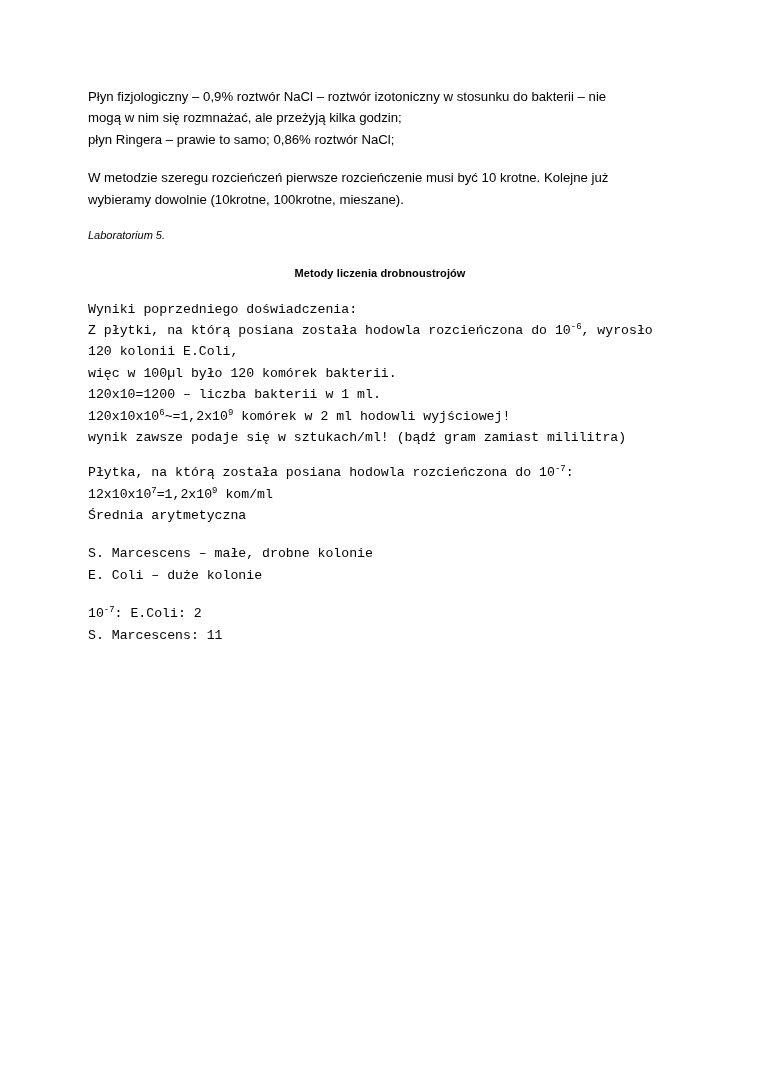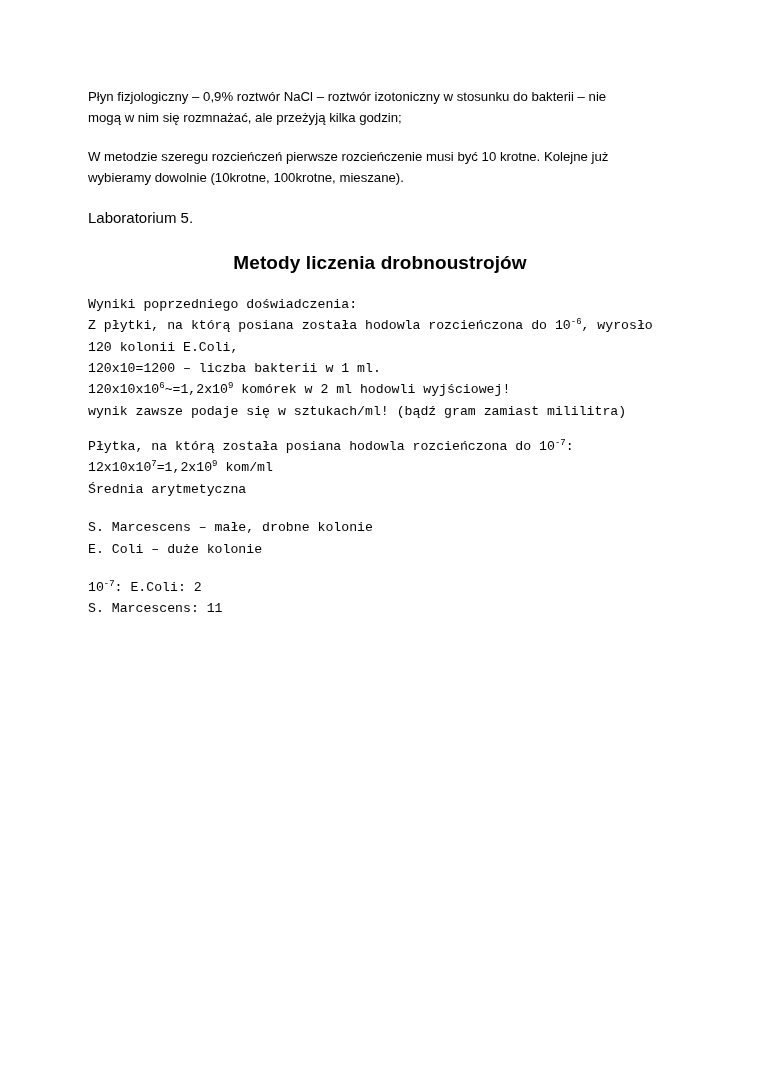--- a/index.html
+++ b/index.html
@@ -28,26 +28,27 @@
     text-align: left;
   }
   .block {
     margin-bottom: 17px;
   }
   .block-tight {
     margin-bottom: 0;
     font-family: Liberation Mono, monospace;
   }
   .italic {
-    font-size: 15px;
+    font-style: italic;
+    font-size: 11px;
   }
   .doc-title {
     text-align: center;
     font-weight: bold;
-    font-size: 19px;
+    font-size: 11px;
     margin: 22px 0 20px 0;
     letter-spacing: 0.1px;
   }
   sup {
     font-size: 0.68em;
     vertical-align: super;
     line-height: 0;
   }
   .spacer-sm {
     height: 14px;
@@ -60,34 +61,36 @@
   }
 </style>
 </head>
 <body>
 
 <div class="page">
 
   <div class="para block">
     <span class="line">Płyn fizjologiczny – 0,9% roztwór NaCl – roztwór izotoniczny w stosunku do bakterii – nie</span>
     <span class="line">mogą w nim się rozmnażać, ale przeżyją kilka godzin;</span>
+    <span class="line">płyn Ringera – prawie to samo; 0,86% roztwór NaCl;</span>
   </div>
 
   <div class="para block">
     <span class="line">W metodzie szeregu rozcieńczeń pierwsze rozcieńczenie musi być 10 krotne. Kolejne już</span>
     <span class="line">wybieramy dowolnie (10krotne, 100krotne, mieszane).</span>
   </div>
 
   <div class="para italic">Laboratorium 5.</div>
 
   <div class="doc-title">Metody liczenia drobnoustrojów</div>
 
   <div class="para block-tight">
     <span class="line">Wyniki poprzedniego doświadczenia:</span>
     <span class="line"><span>Z płytki, na którą posiana została hodowla rozcieńczona do 10</span><sup>-6</sup><span>, wyrosło 120 kolonii E.Coli,</span></span>
+    <span class="line">więc w 100µl było 120 komórek bakterii.</span>
     <span class="line">120x10=1200 – liczba bakterii w 1 ml.</span>
     <span class="line"><span>120x10x10</span><sup>6</sup><span>~=1,2x10</span><sup>9</sup><span> komórek w 2 ml hodowli wyjściowej!</span></span>
     <span class="line">wynik zawsze podaje się w sztukach/ml! (bądź gram zamiast mililitra)</span>
   </div>
 
   <div class="spacer-sm"></div>
 
   <div class="para block-tight">
     <span class="line"><span>Płytka, na którą została posiana hodowla rozcieńczona do 10</span><sup>-7</sup><span>:</span></span>
     <span class="line"><span>12x10x10</span><sup>7</sup><span>=1,2x10</span><sup>9</sup><span> kom/ml</span></span>

